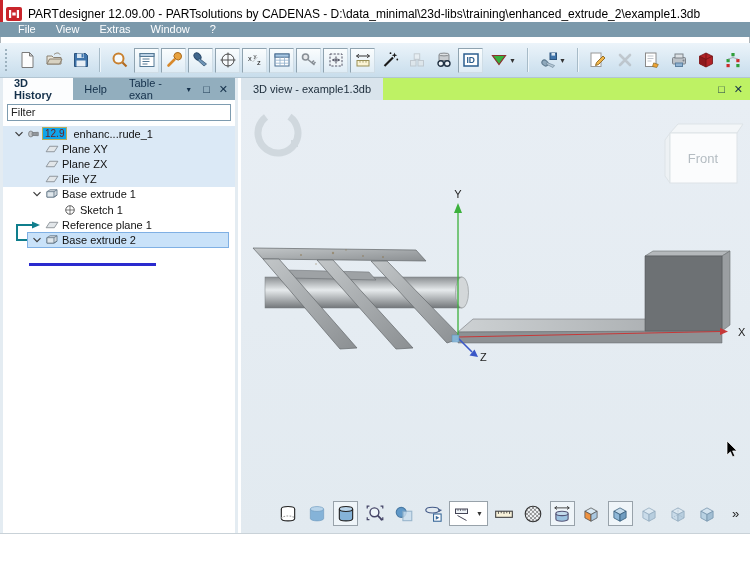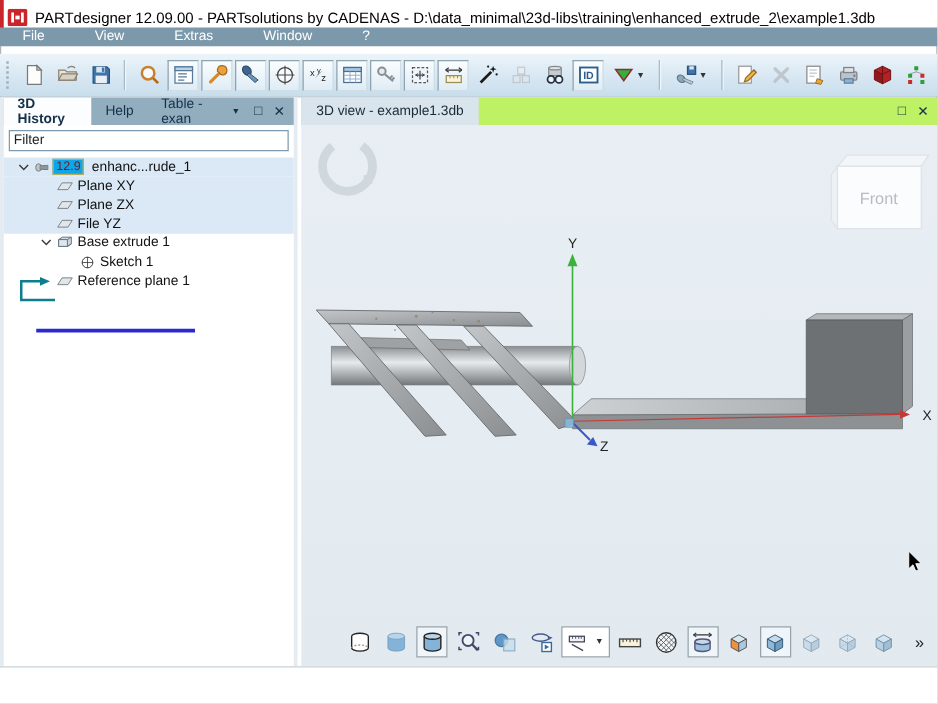--- a/index.html
+++ b/index.html
@@ -7,21 +7,21 @@
        font-family:"Liberation Sans",sans-serif;background:#fff;
        box-shadow:inset 0 0 0 1px #adb5ba;}
   .abs{position:absolute;}
 
   
   .titlebar{left:0;top:0;width:750px;height:28px;background:#fff;display:flex;align-items:center;gap:6px;padding-left:6px;box-sizing:border-box;}
   .titlebar .edge{position:absolute;left:0;top:0;width:3px;height:27px;background:#c9252b;}
   .title-text{font-size:12px;color:#000;white-space:nowrap;}
 
   
-  .menubar{left:0;top:22px;width:750px;height:15px;background:#7b99ab;display:flex;align-items:center;padding-left:8px;box-sizing:border-box;gap:20px;}
+  .menubar{left:0;top:22px;width:750px;height:15px;background:#7b99ab;display:flex;align-items:center;padding-left:8px;box-sizing:border-box;}
   .menu-item{color:#fff;font-size:11px;padding:0 10px;line-height:15px;}
 
   
   .toolbar{left:0;top:43px;width:750px;height:35px;background:linear-gradient(#ecf4fa,#d4e5f1 65%,#c8ddeb);
            border-bottom:1px solid #b2c5d2;display:flex;align-items:center;padding-left:4px;box-sizing:border-box;gap:2px;}
   .grip{width:2px;height:22px;border-left:2px dotted #9db2bf;margin:0 5px 0 1px;}
   .tsep{width:0;height:24px;border-left:1px solid #a7bbc8;border-right:1px solid #eef6fb;margin:0 4px;}
   .tbtn{width:25px;height:25px;display:flex;align-items:center;justify-content:center;box-sizing:border-box;flex:0 0 auto;}
   .tbtn svg{width:18px;height:18px;display:block;}
   .tbtn.boxed{border:1px solid;border-color:#8fa3b0 #cfdde6 #cfdde6 #8fa3b0;background:linear-gradient(#fafdfe,#dfecf5);}
@@ -421,20 +421,36 @@
             <svg viewBox="0 0 18 18">
               <path d="M1.5 12.5l4.5-7h10.5l-4.5 7z" fill="#e2e6e9" stroke="#7a8288"></path>
             </svg>
           </span>
           <span class="tlabel">Reference plane 1</span>
         </div>
         <div class="ref-arrow" style="top: 98.2px;"><svg viewBox="0 0 36 26" width="36" height="26">
             <path d="M33 20H6V5h15" fill="none" stroke="#0f7e8c" stroke-width="2"></path>
             <path d="M21 1.5L29 5l-8 3.5z" fill="#0f7e8c"></path>
           </svg></div>
+        <div class="trow" style="padding-left: 26px;">
+          <div class="selbox"></div>
+          <span class="tchev">
+            <svg viewBox="0 0 18 18">
+              <path d="M4.5 6.5L9 11l4.5-4.5" fill="none" stroke="#3a3a3a" stroke-width="1.5"></path>
+            </svg>
+          </span>
+          <span class="ticon">
+            <svg viewBox="0 0 18 18">
+              <path d="M2.5 6l4-2.5h9v7l-4 2.5h-9z" fill="#d0d7dd" stroke="#5f7284"></path>
+              <path d="M2.5 6h9v7h-9z" fill="#e0e7ec" stroke="#5f7284"></path>
+              <path d="M11.5 6l4-2.5M11.5 13l4-2.5" stroke="#5f7284" fill="none"></path>
+            </svg>
+          </span>
+          <span class="tlabel">Base extrude 2</span>
+        </div>
         <div class="annot-underline" style="top: 141.3px;"></div>
       </div>
   </div>
 
   <div class="abs viewer">
     <div class="vheader">
       <div class="vtab">
           <span>3D view - example1.3db</span>
         </div>
       <div class="winbtns">

